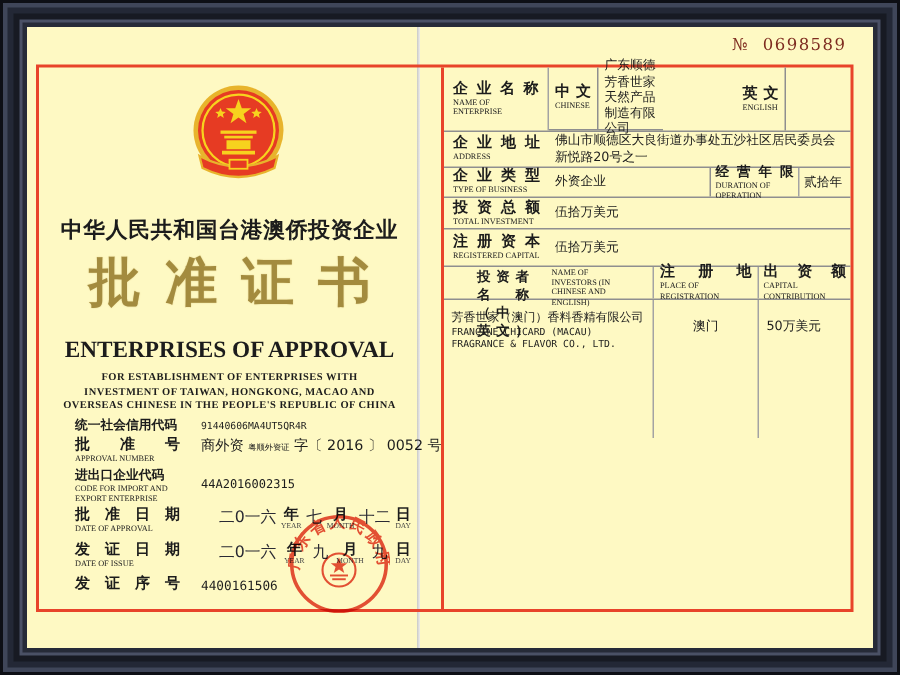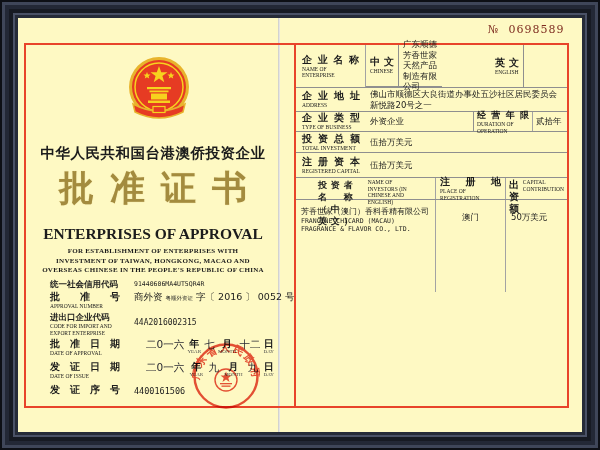--- a/index.html
+++ b/index.html
@@ -90,21 +90,21 @@
             align-items:center; padding-left:3px; }
   .r-inv { height:21px; }
   .r-cap { height:25px; }
   .r-scope { flex:1; }
   .scopeval { align-items:center; line-height:13px; padding:4px 8px 4px 5px; }
   .r-invh { height:22px; }
   .invh-name { width:140px; flex:none; display:flex; flex-direction:row;
                justify-content:center; padding:1px 22px;gap:15px; }
   .invh-place { width:70px; flex:none; display:flex; flex-direction:column;
                 justify-content:center; padding:1px 4px; }
-  .invh-cap { flex:1; display:flex; flex-direction:row;
+  .invh-cap { flex:1; display:flex; flex-direction:column;
               justify-content:center; padding:1px 3px; }
   .r-invd { flex:none; height:92px; }
   .inv-name { width:140px; flex:none; padding:7px 5px; }
   .inv-name .cnm { font-size:8px; line-height:10px; }
   .inv-name .enm { font-size:6.5px; line-height:8px;
                    font-family:"DejaVu Sans Mono",monospace; }
   .inv-place { width:70px; flex:none; text-align:center; font-size:8.5px;
                padding-top:12px; }
   .inv-cap { flex:1; font-size:8.5px; padding:12px 0 0 5px; }
 </style>

